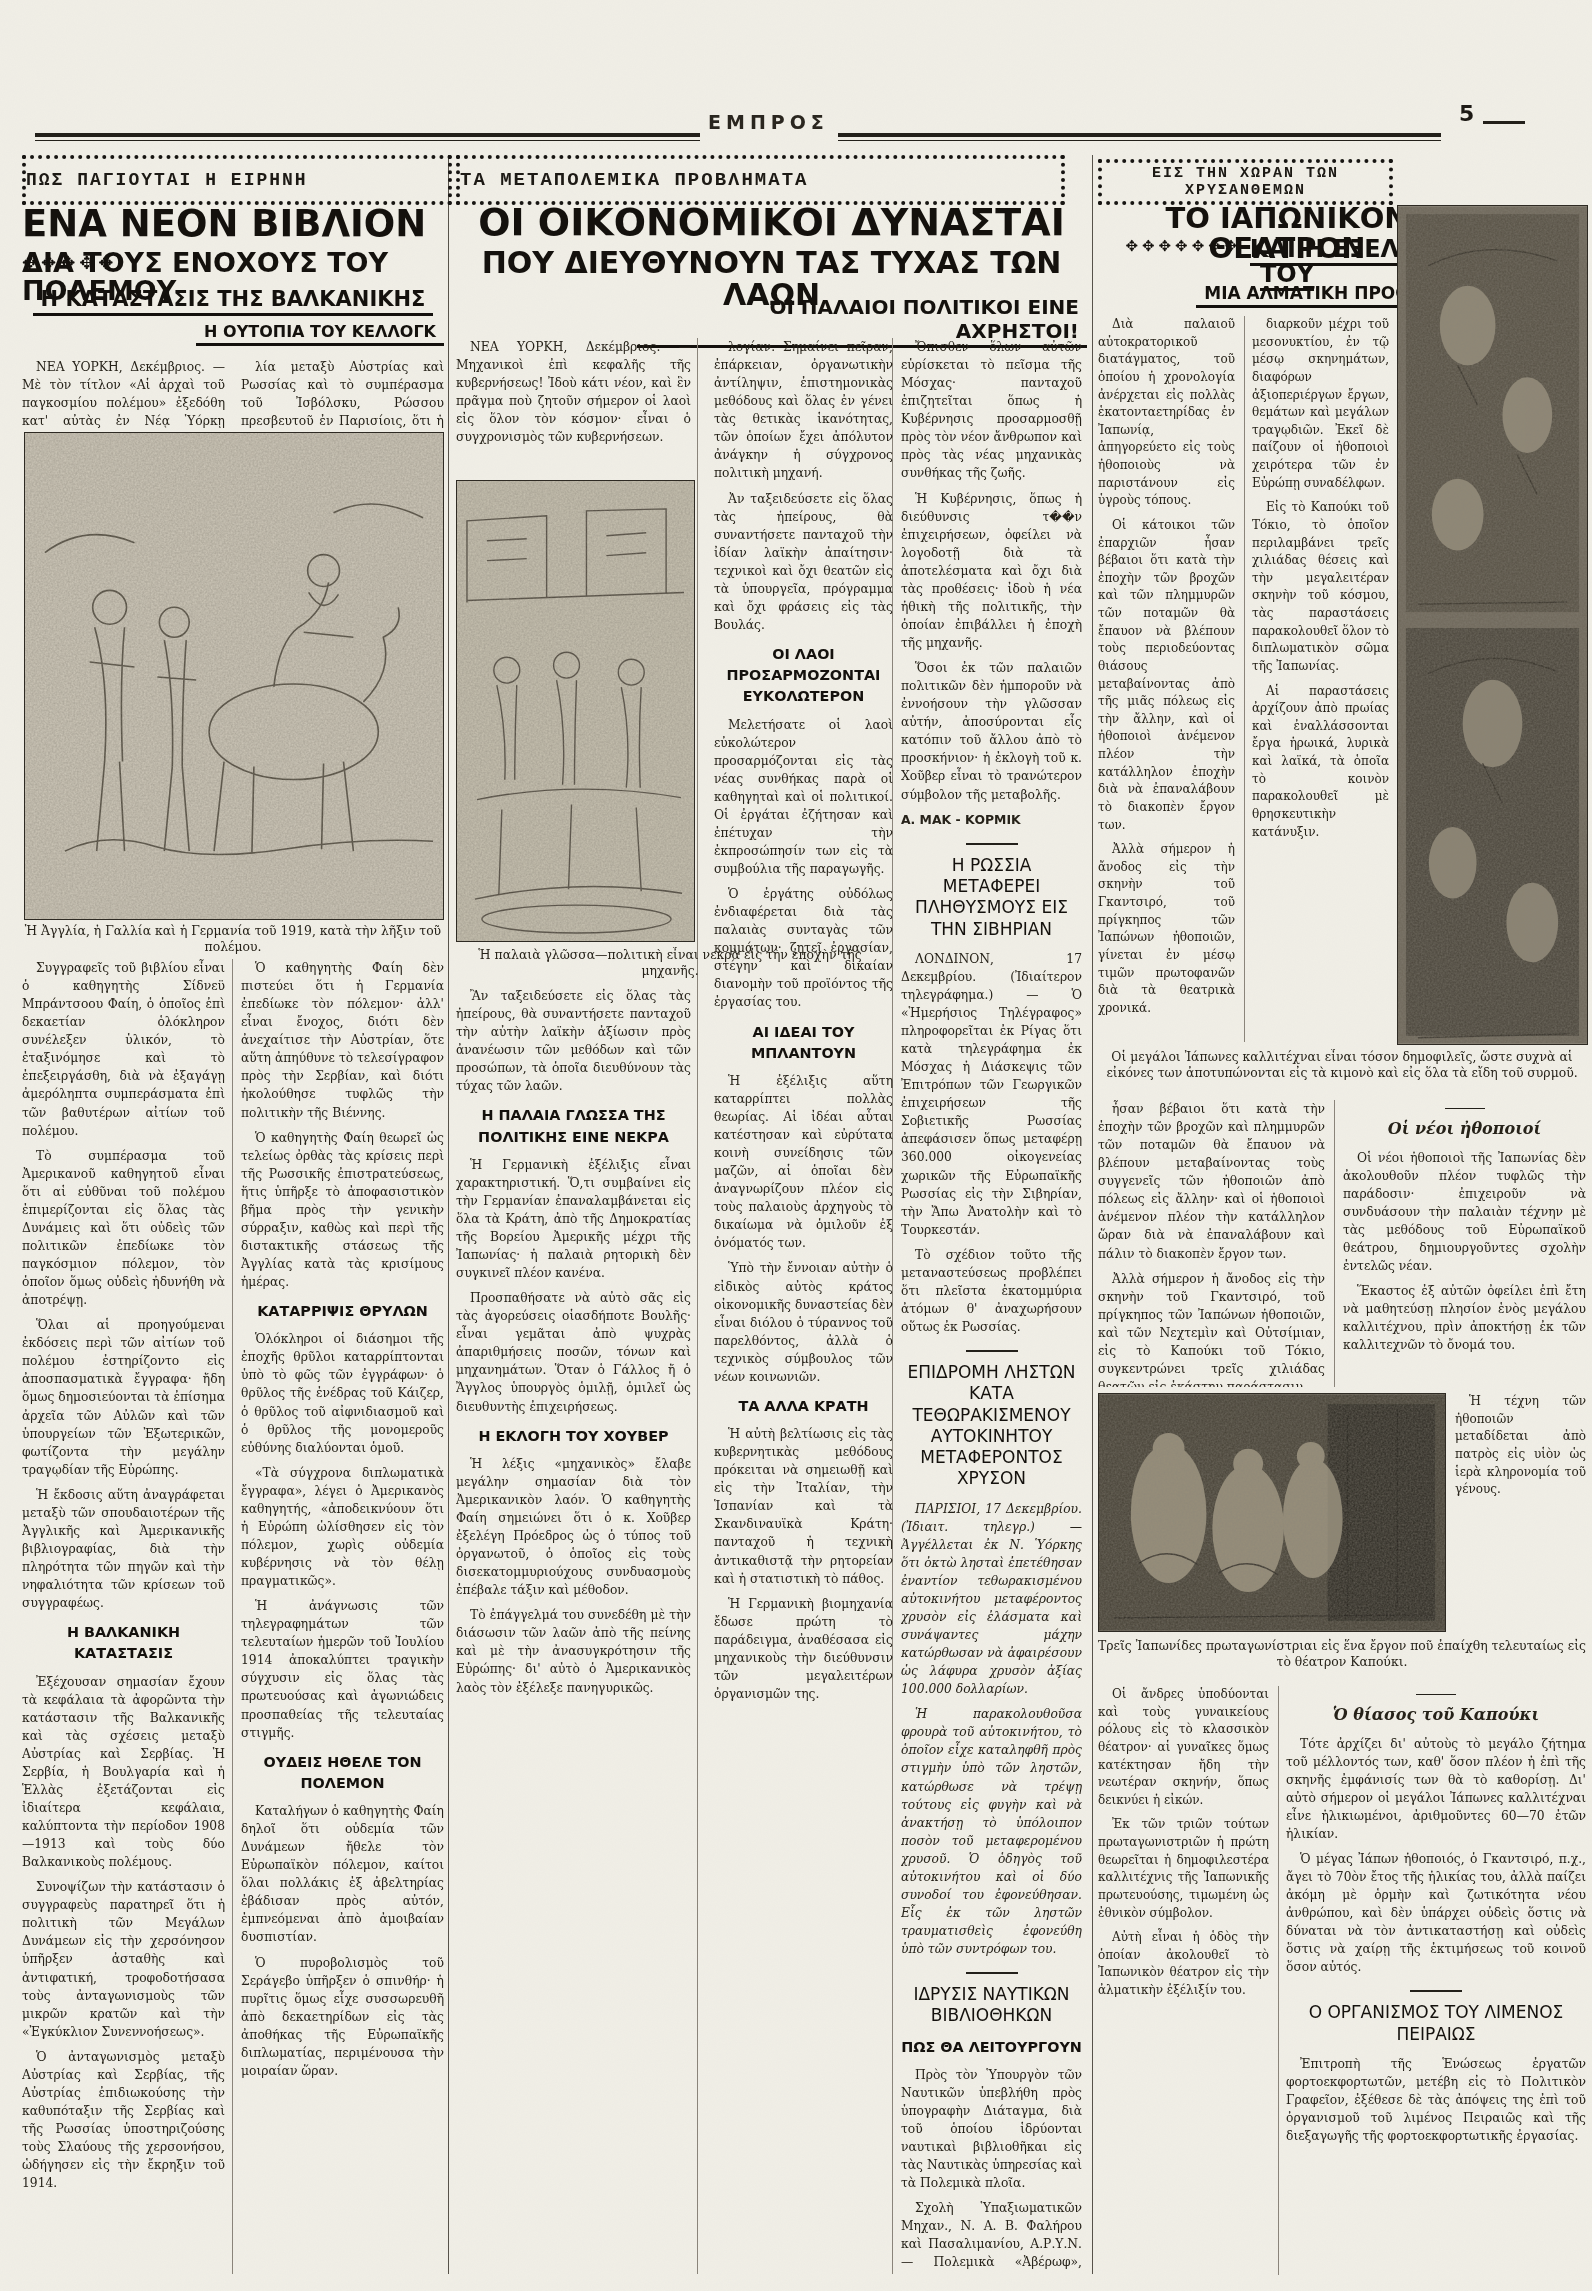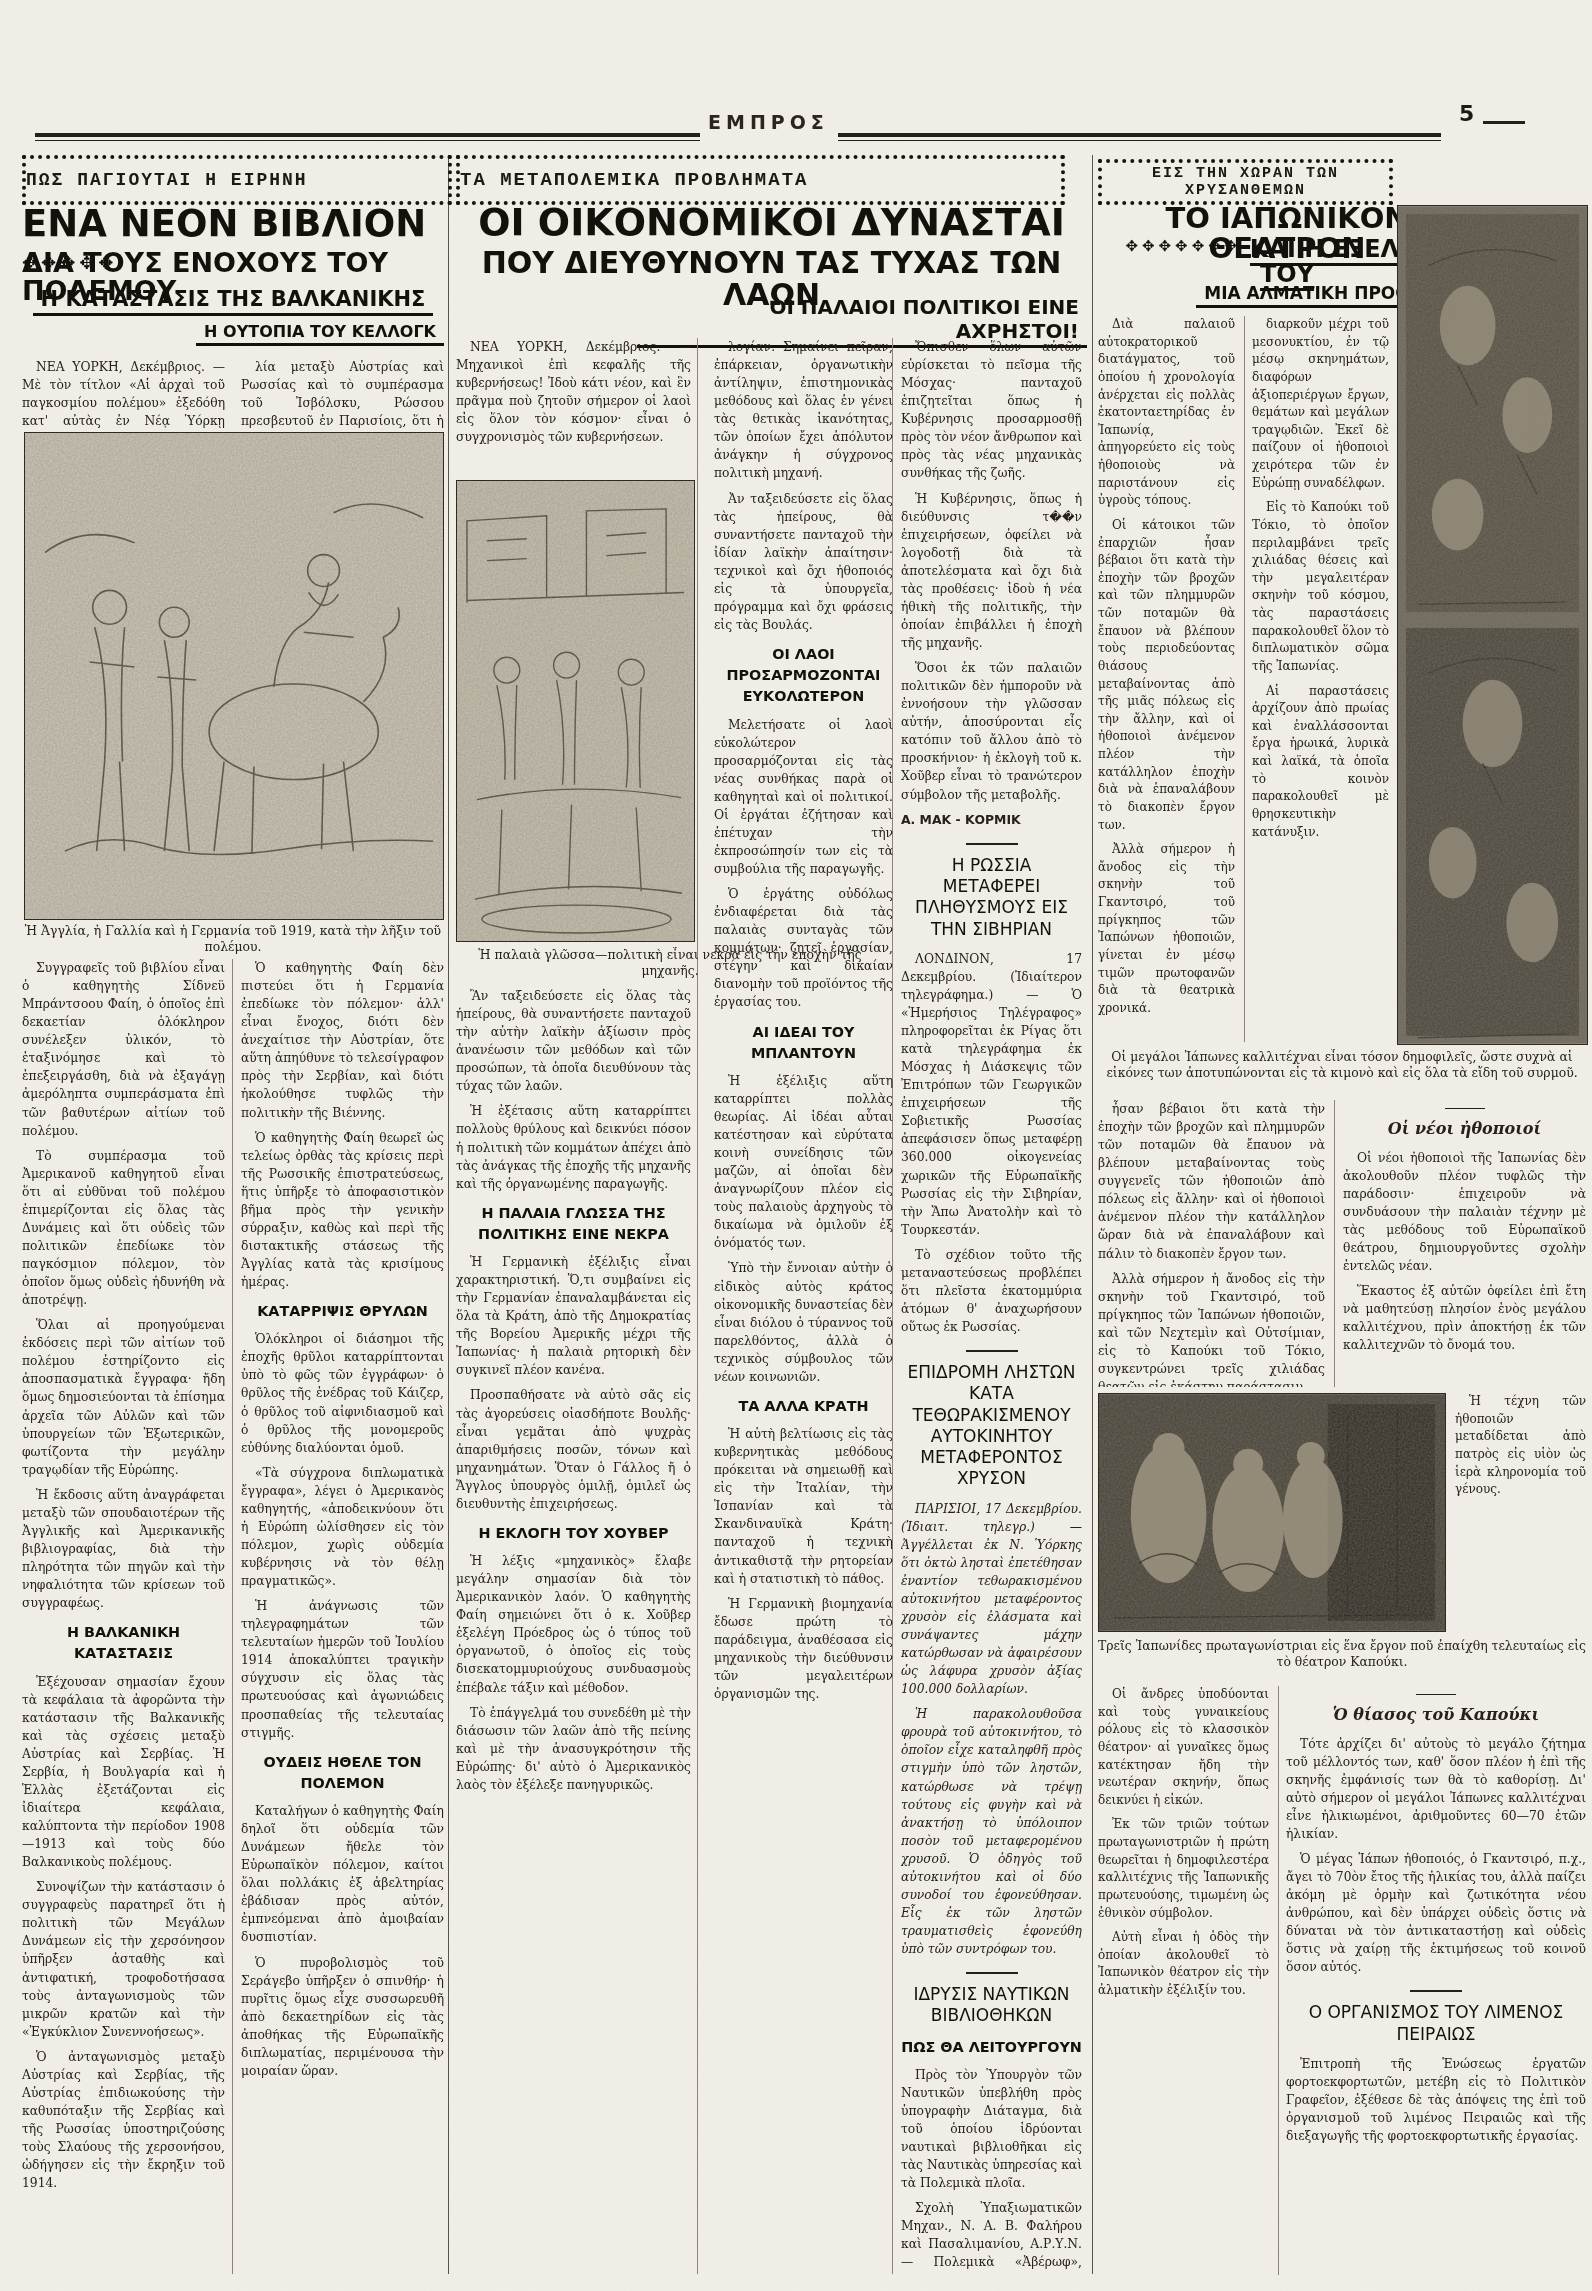--- a/index.html
+++ b/index.html
@@ -178,31 +178,30 @@
       <path d="M45 330 L42 415 M115 325 L112 410 M180 328 L185 412"></path>
       <ellipse cx="120" cy="440" rx="95" ry="14"></ellipse>
     </g>
     <rect width="238" height="462" filter="url(#grain)" fill="none"></rect>
   </svg>
 </div>
 <div class="abs caption" style="left:456px;top:947px;width:428px;height:32px;">Ἡ παλαιὰ γλῶσσα—πολιτικὴ εἶναι νεκρὰ εἰς τὴν ἐποχὴν τῆς μηχανῆς.</div>
 
 <div class="abs colflow" style="left:456px;top:987px;width:235px;height:1288px;">
     <p>Ἂν ταξειδεύσετε εἰς ὅλας τὰς ἠπείρους, θὰ συναντήσετε πανταχοῦ τὴν αὐτὴν λαϊκὴν ἀξίωσιν πρὸς ἀνανέωσιν τῶν μεθόδων καὶ τῶν προσώπων, τὰ ὁποῖα διευθύνουν τὰς τύχας τῶν λαῶν.</p>
-    <p>Ἡ ἐξέτασις αὕτη καταρρίπτει πολλοὺς θρύλους καὶ δεικνύει πόσον ἡ πολιτικὴ τῶν κομμάτων ἀπέχει ἀπὸ τὰς ἀνάγκας τῆς ἐποχῆς τῆς μηχανῆς καὶ τῆς ὀργανωμένης παραγωγῆς.</p>
     <div class="xh">Η ΠΑΛΑΙΑ ΓΛΩΣΣΑ ΤΗΣ ΠΟΛΙΤΙΚΗΣ ΕΙΝΕ ΝΕΚΡΑ</div>
     <p>Ἡ Γερμανικὴ ἐξέλιξις εἶναι χαρακτηριστική. Ὅ,τι συμβαίνει εἰς τὴν Γερμανίαν ἐπαναλαμβάνεται εἰς ὅλα τὰ Κράτη, ἀπὸ τῆς Δημοκρατίας τῆς Βορείου Ἀμερικῆς μέχρι τῆς Ἰαπωνίας· ἡ παλαιὰ ρητορικὴ δὲν συγκινεῖ πλέον κανένα.</p>
     <p>Προσπαθήσατε νὰ αὐτὸ σᾶς εἰς τὰς ἀγορεύσεις οἱασδήποτε Βουλῆς· εἶναι γεμᾶται ἀπὸ ψυχρὰς ἀπαριθμήσεις ποσῶν, τόνων καὶ μηχανημάτων. Ὅταν ὁ Γάλλος ἤ ὁ Ἄγγλος ὑπουργὸς ὁμιλῇ, ὁμιλεῖ ὡς διευθυντὴς ἐπιχειρήσεως.</p>
     <div class="xh">Η ΕΚΛΟΓΗ ΤΟΥ ΧΟΥΒΕΡ</div>
     <p>Ἡ λέξις «μηχανικὸς» ἔλαβε μεγάλην σημασίαν διὰ τὸν Ἀμερικανικὸν λαόν. Ὁ καθηγητὴς Φαίη σημειώνει ὅτι ὁ κ. Χοῦβερ ἐξελέγη Πρόεδρος ὡς ὁ τύπος τοῦ ὀργανωτοῦ, ὁ ὁποῖος εἰς τοὺς δισεκατομμυριούχους συνδυασμοὺς ἐπέβαλε τάξιν καὶ μέθοδον.</p>
     <p>Τὸ ἐπάγγελμά του συνεδέθη μὲ τὴν διάσωσιν τῶν λαῶν ἀπὸ τῆς πείνης καὶ μὲ τὴν ἀνασυγκρότησιν τῆς Εὐρώπης· δι' αὐτὸ ὁ Ἀμερικανικὸς λαὸς τὸν ἐξέλεξε πανηγυρικῶς.</p>
   </div>
 <div class="abs colflow" style="left:706px;top:338px;width:179px;height:1936px;margin-left:8px;">
     <p>λογίαν. Σημαίνει πεῖραν, ἐπάρκειαν, ὀργανωτικὴν ἀντίληψιν, ἐπιστημονικὰς μεθόδους καὶ ὅλας ἐν γένει τὰς θετικὰς ἱκανότητας, τῶν ὁποίων ἔχει ἀπόλυτον ἀνάγκην ἡ σύγχρονος πολιτικὴ μηχανή.</p>
-    <p>Ἀν ταξειδεύσετε εἰς ὅλας τὰς ἠπείρους, θὰ συναντήσετε πανταχοῦ τὴν ἰδίαν λαϊκὴν ἀπαίτησιν· τεχνικοὶ καὶ ὄχι ἠθοποιός εἰς τὰ ὑπουργεῖα, πρόγραμμα καὶ ὄχι φράσεις εἰς τὰς Βουλάς.</p>
+    <p>Ἀν ταξειδεύσετε εἰς ὅλας τὰς ἠπείρους, θὰ συναντήσετε πανταχοῦ τὴν ἰδίαν λαϊκὴν ἀπαίτησιν· τεχνικοὶ καὶ ὄχι θεατῶν εἰς τὰ ὑπουργεῖα, πρόγραμμα καὶ ὄχι φράσεις εἰς τὰς Βουλάς.</p>
     <div class="xh">ΟΙ ΛΑΟΙ ΠΡΟΣΑΡΜΟΖΟΝΤΑΙ ΕΥΚΟΛΩΤΕΡΟΝ</div>
     <p>Μελετήσατε οἱ λαοὶ εὐκολώτερον προσαρμόζονται εἰς τὰς νέας συνθήκας παρὰ οἱ καθηγηταὶ καὶ οἱ πολιτικοί. Οἱ ἐργάται ἐζήτησαν καὶ ἐπέτυχαν τὴν ἐκπροσώπησίν των εἰς τὰ συμβούλια τῆς παραγωγῆς.</p>
     <p>Ὁ ἐργάτης οὐδόλως ἐνδιαφέρεται διὰ τὰς παλαιὰς συνταγὰς τῶν κομμάτων· ζητεῖ ἐργασίαν, στέγην καὶ δικαίαν διανομὴν τοῦ προϊόντος τῆς ἐργασίας του.</p>
     <div class="xh">ΑΙ ΙΔΕΑΙ ΤΟΥ ΜΠΛΑΝΤΟΥΝ</div>
     <p>Ἡ ἐξέλιξις αὕτη καταρρίπτει πολλὰς θεωρίας. Αἱ ἰδέαι αὗται κατέστησαν καὶ εὐρύτατα κοινὴ συνείδησις τῶν μαζῶν, αἱ ὁποῖαι δὲν ἀναγνωρίζουν πλέον εἰς τοὺς παλαιοὺς ἀρχηγοὺς τὸ δικαίωμα νὰ ὁμιλοῦν ἐξ ὀνόματός των.</p>
     <p>Ὑπὸ τὴν ἔννοιαν αὐτὴν ὁ εἰδικὸς αὐτὸς κράτος οἰκονομικῆς δυναστείας δὲν εἶναι διόλου ὁ τύραννος τοῦ παρελθόντος, ἀλλὰ ὁ τεχνικὸς σύμβουλος τῶν νέων κοινωνιῶν.</p>
     <div class="xh">ΤΑ ΑΛΛΑ ΚΡΑΤΗ</div>
     <p>Ἡ αὐτὴ βελτίωσις εἰς τὰς κυβερνητικὰς μεθόδους πρόκειται νὰ σημειωθῇ καὶ εἰς τὴν Ἰταλίαν, τὴν Ἱσπανίαν καὶ τὰ Σκανδιναυϊκὰ Κράτη· πανταχοῦ ἡ τεχνικὴ ἀντικαθιστᾷ τὴν ρητορείαν καὶ ἡ στατιστικὴ τὸ πάθος.</p>
     <p>Ἡ Γερμανικὴ βιομηχανία ἔδωσε πρώτη τὸ παράδειγμα, ἀναθέσασα εἰς μηχανικοὺς τὴν διεύθυνσιν τῶν μεγαλειτέρων ὀργανισμῶν της.</p>
   </div>

